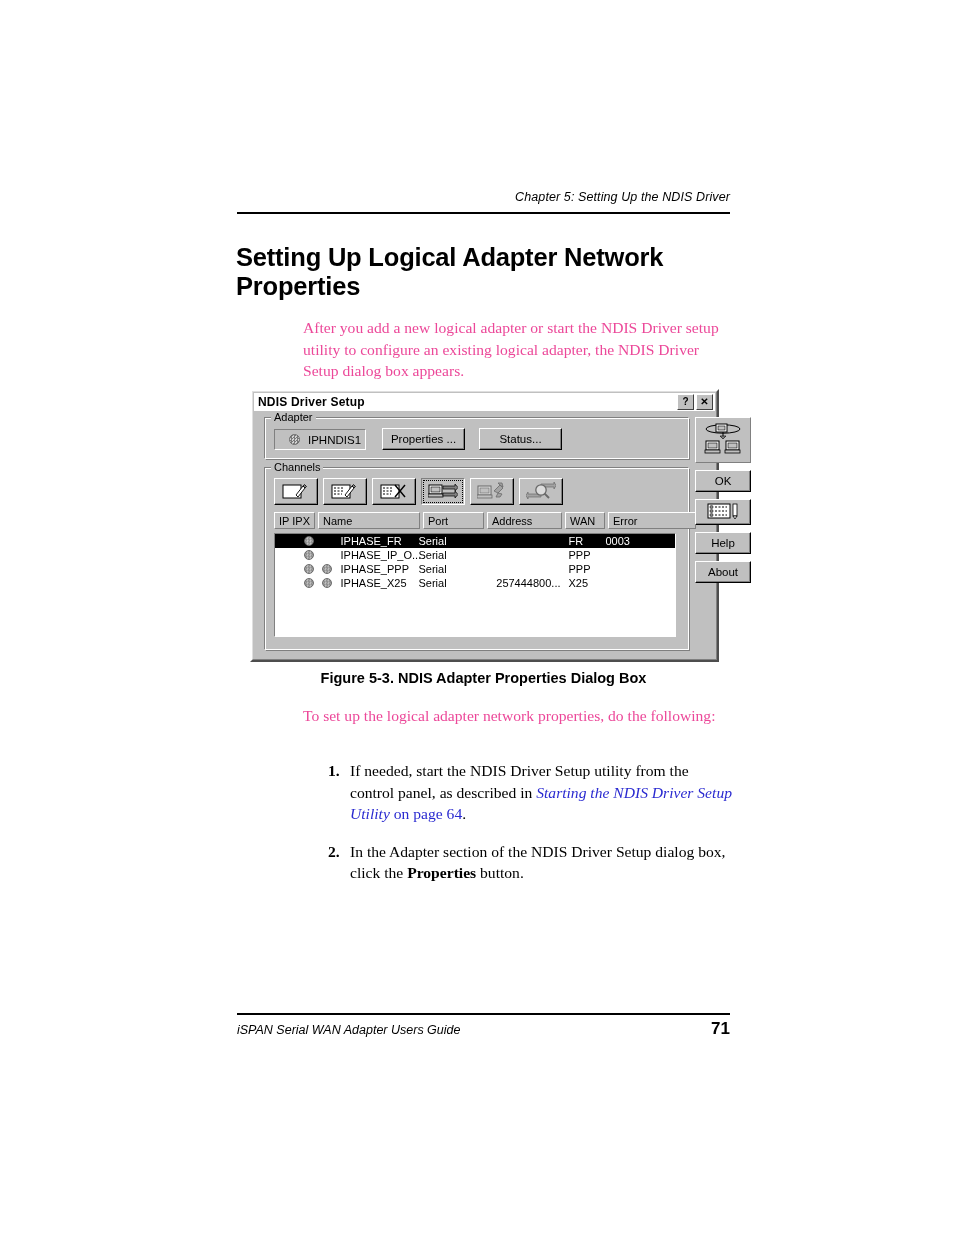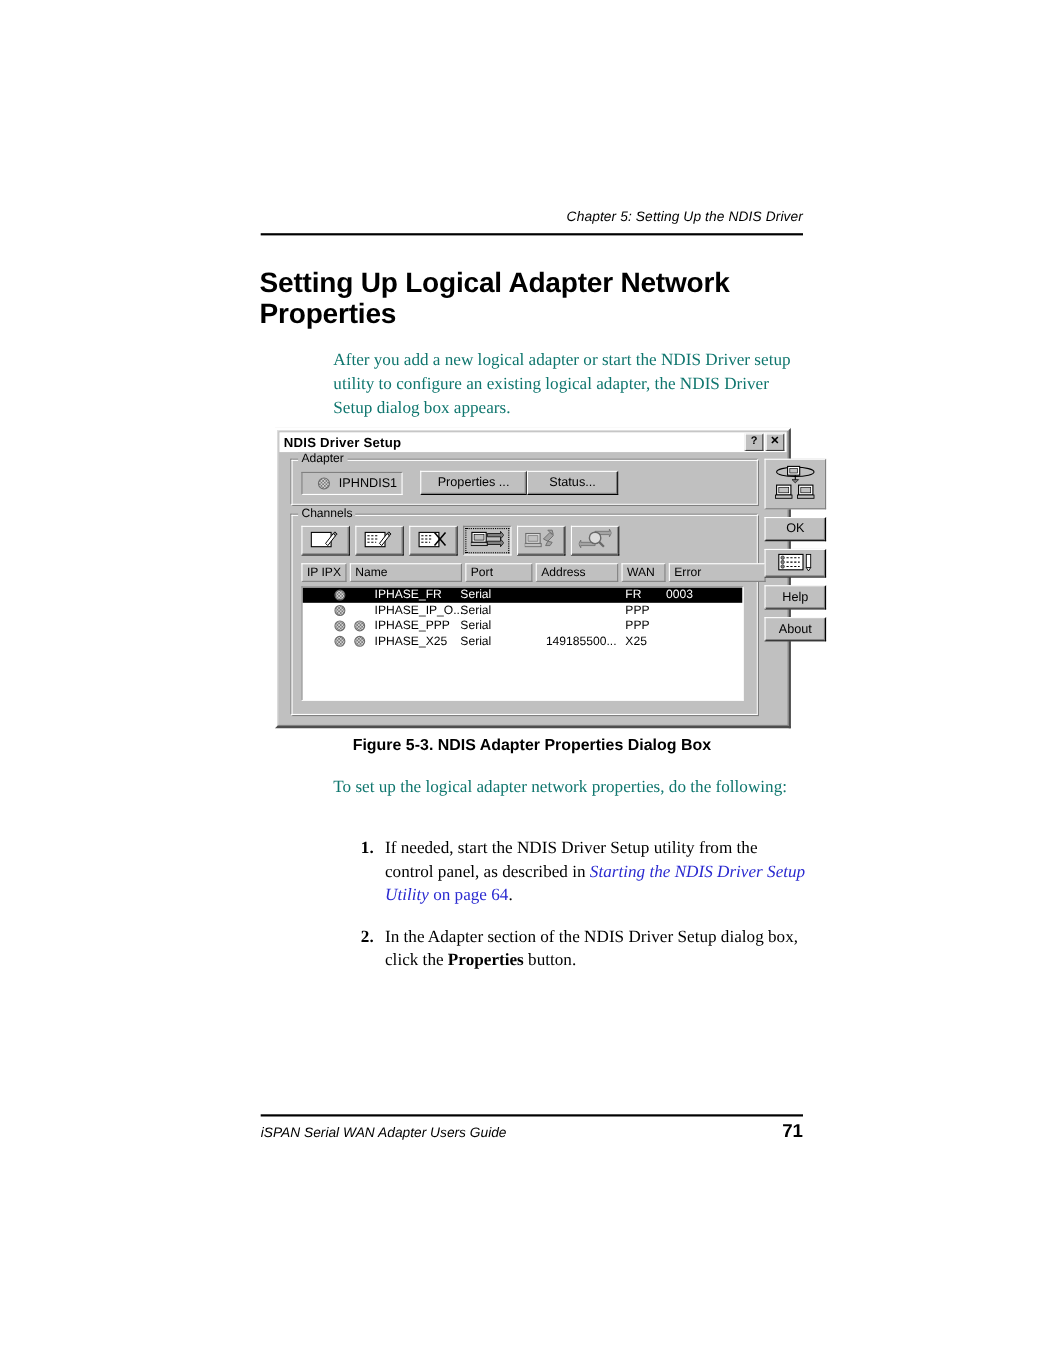--- a/index.html
+++ b/index.html
@@ -40,21 +40,21 @@
     letter-spacing:-0.2px;
     color:#000;
   }
 
   
   .bodytext{
     position:absolute;
     font-family:"Liberation Serif", serif;
     font-size:15.6px;
     line-height:21.5px;
-    color:#0f766e;
+    color:#ec4899;
     text-align:left;
   }
   .intro{left:303px;top:317px;width:428px;}
   .todo{left:303px;top:705px;width:428px;}
 
   
   .steps{position:absolute;left:328px;top:760px;width:405px;}
   .step{position:relative;padding-left:22px;margin-bottom:16px;
         font-family:"Liberation Serif", serif;font-size:15.6px;line-height:21.5px;}
   .step .num{position:absolute;left:0;top:0;font-weight:bold;}
@@ -162,21 +162,21 @@
     display:flex;align-items:center;justify-content:center;
     font-family:"Liberation Sans", sans-serif;font-size:11.5px;color:#000;
     cursor:default;
   }
   .btn::after{
     content:"";position:absolute;left:0;top:0;right:0;bottom:0;
     border-right:1px solid #808080;border-bottom:1px solid #808080;
     pointer-events:none;
   }
 
-  #btn-properties{position:absolute;left:118px;top:11px;width:97px;height:22px;}
+  #btn-properties{position:absolute;left:118px;top:11px;width:83px;height:22px;}
   #btn-status{position:absolute;left:215px;top:11px;width:83px;height:22px;}
 
   
   .toolbar{position:absolute;left:10px;top:11px;display:flex;gap:5px;}
   .tbtn{
     width:44px;height:27px;background:#c0c0c0;
     border-top:1px solid #ffffff;border-left:1px solid #ffffff;
     border-right:1px solid #000000;border-bottom:1px solid #000000;
     box-sizing:border-box;position:relative;
     display:flex;align-items:center;justify-content:center;
@@ -410,21 +410,21 @@
         </div>
         <div class="lrow">
           <span class="c-ip">
               <span class="dot dot-sm"></span>
             </span>
           <span class="c-ipx">
               <span class="dot dot-sm"></span>
             </span>
           <span class="c-name">IPHASE_X25</span>
           <span class="c-port">Serial</span>
-          <span class="c-addr">149185500...</span>
+          <span class="c-addr">257444800...</span>
           <span class="c-wan">X25</span>
           <span class="c-err"></span>
         </div>
       </div>
     </div>
 
     <div class="rightcol">
 
       <div class="icon-frame">
         <span>

